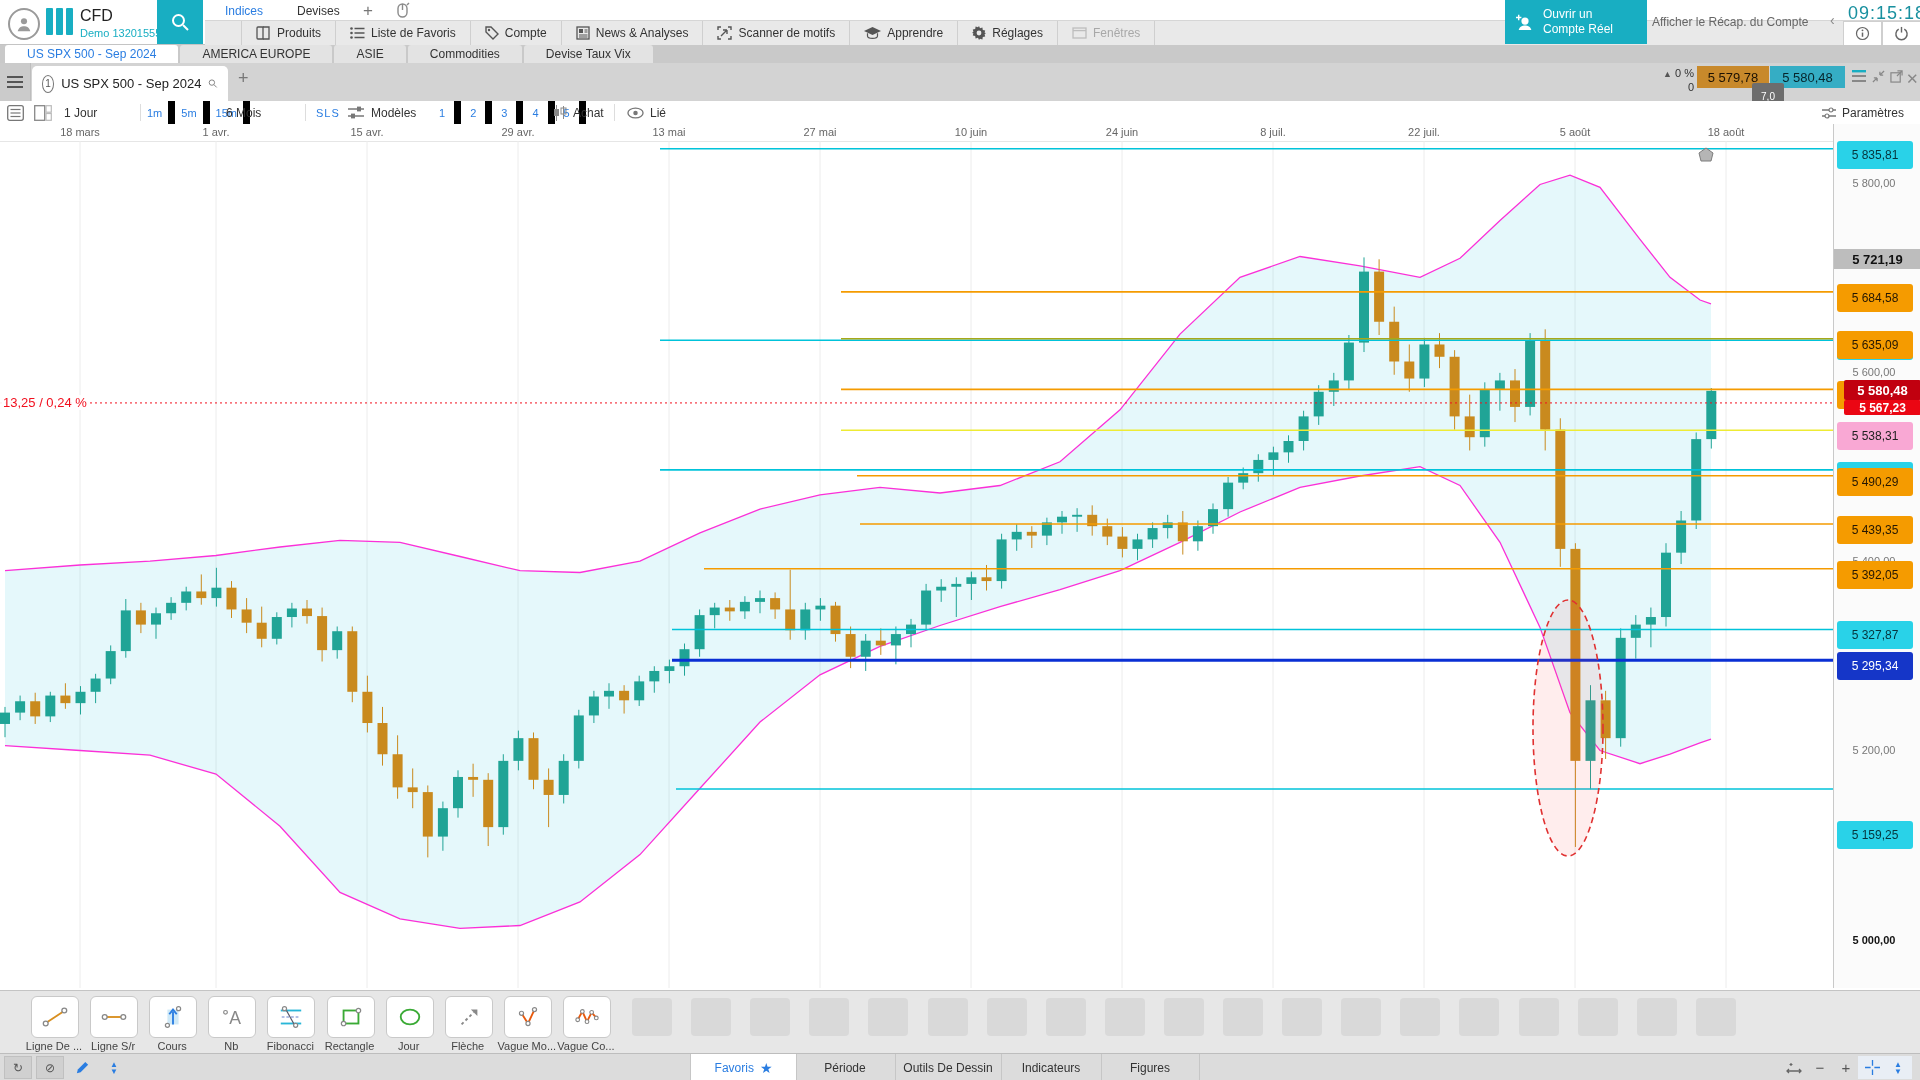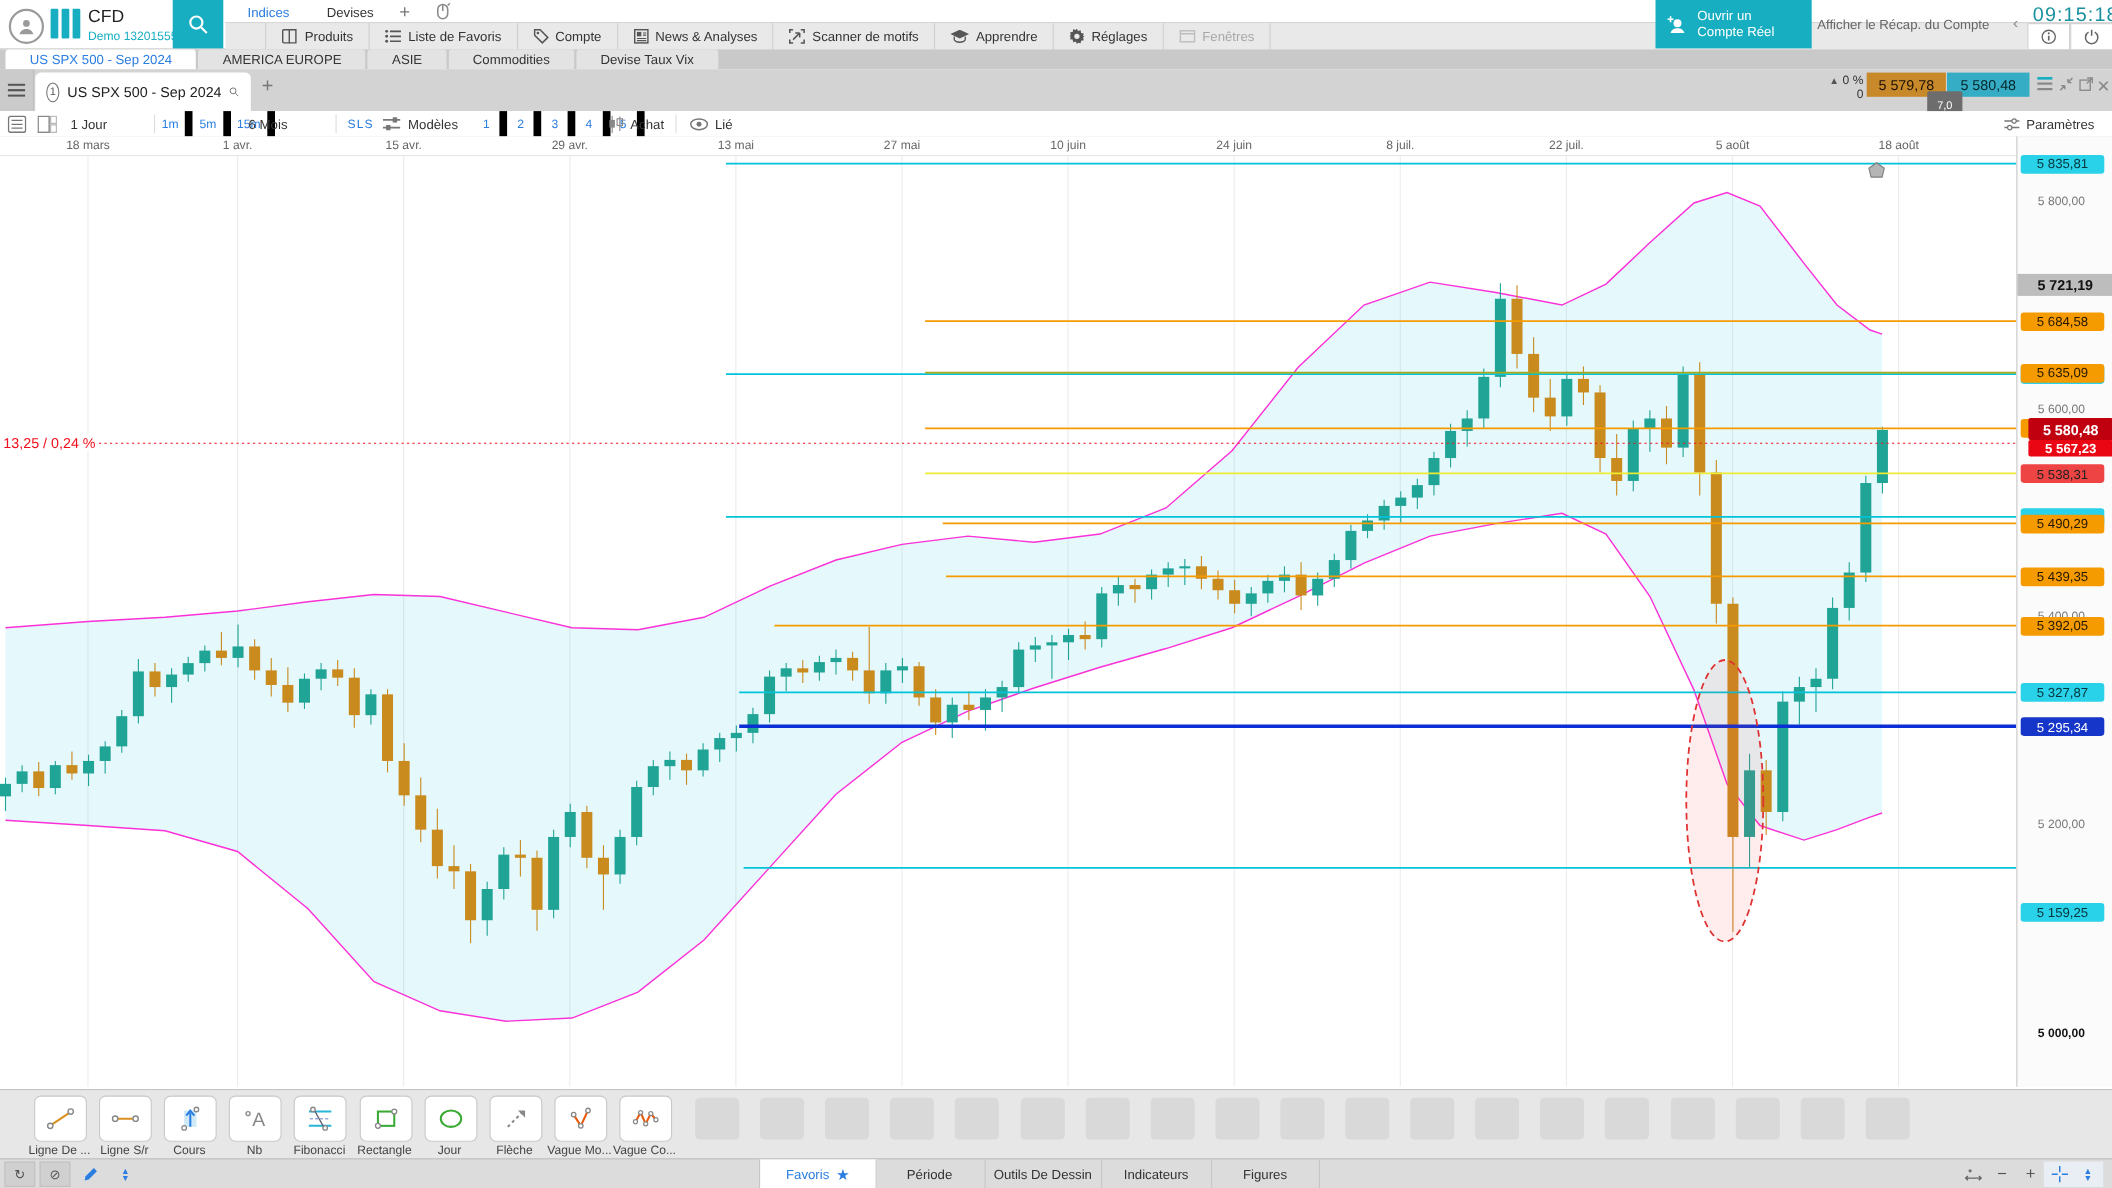--- a/index.html
+++ b/index.html
@@ -51,21 +51,21 @@
   .tb-sep{position:absolute;top:3px;width:1px;height:17px;background:#ddd;}
   .tf-cell{padding:0 6px;border-right:7px solid #000000;height:23px;display:flex;align-items:center;}
   
   #date-row{left:0;top:124px;width:1833px;height:17px;background:#fff;border-bottom:1px solid #e6e6e6;}
   .xlabel{position:absolute;top:2px;transform:translateX(-50%);font-size:11px;color:#666;white-space:nowrap;}
   
   #plot{left:0;top:141px;}
   #axis{left:1833px;top:124px;width:87px;height:864px;background:#fbfbfb;border-left:1px solid #c9c9c9;}
   .ytick{position:absolute;left:0;width:80px;text-align:center;font-size:11px;color:#777;}
   .ytick.bold{font-weight:bold;color:#111;}
-  .lvl{position:absolute;left:3px;width:76px;height:17px;border-radius:3px;font-size:12px;color:#111;
+  .lvl{position:absolute;left:3px;width:76px;height:28px;border-radius:3px;font-size:12px;color:#111;
        display:flex;align-items:center;justify-content:center;white-space:nowrap;}
   #chg-label{left:0;top:0;color:#f10f1e;font-size:13px;background:rgba(255,255,255,.9);padding:0 3px;white-space:nowrap;}
   
   #draw-toolbar{left:0;top:990px;width:1920px;height:63px;background:#e7e7e7;border-top:1px solid #c4c4c4;}
   .tool-btn{position:absolute;top:5px;width:46px;height:40px;background:#fff;border:1px solid #c9c9c9;border-radius:6px;
             display:flex;align-items:center;justify-content:center;cursor:pointer;}
   .tool-lbl{position:absolute;top:49px;width:70px;text-align:center;font-size:11px;color:#444;white-space:nowrap;overflow:hidden;}
   .tool-ph{position:absolute;top:7px;width:40px;height:38px;background:#d9d9d9;border-radius:4px;}
   
   #bottom-bar{left:0;top:1053px;width:1920px;height:27px;background:#dcdcdc;border-top:1px solid #bdbdbd;}
@@ -620,21 +620,21 @@
       <div class="ytick" style="top: 431.188px;">5 400,00</div>
       <div class="ytick" style="top: 620.461px;">5 200,00</div>
       <div class="ytick bold" style="top: 809.735px;">5 000,00</div>
       <div class="lvl" style="top: 208.211px; background: rgb(41, 210, 232); color: rgb(6, 52, 60);"></div>
       <div class="lvl" style="top: 257.422px; background: rgb(245, 155, 0); color: rgb(36, 23, 3);"></div>
       <div class="lvl" style="top: 337.863px; background: rgb(41, 210, 232); color: rgb(6, 52, 60);"></div>
       <div class="lvl" style="top: 16.7508px; background: rgb(41, 210, 232); color: rgb(6, 52, 60);">5 835,81</div>
       <div class="lvl" style="top: 125.224px; background: rgb(189, 189, 189); color: rgb(17, 17, 17); left: 0px; width: 87px; height: 20px; font-weight: bold; font-size: 13px; border-radius: 0px;">5 721,19</div>
       <div class="lvl" style="top: 159.87px; background: rgb(245, 155, 0); color: rgb(36, 23, 3);">5 684,58</div>
       <div class="lvl" style="top: 206.706px; background: rgb(245, 155, 0); color: rgb(36, 23, 3);">5 635,09</div>
-      <div class="lvl" style="top: 298.295px; background: #ef4444; color: rgb(34, 34, 34);">5 538,31</div>
+      <div class="lvl" style="top: 298.295px; background: #f9a8d4; color: rgb(34, 34, 34);">5 538,31</div>
       <div class="lvl" style="top: 343.74px; background: rgb(245, 155, 0); color: rgb(36, 23, 3);">5 490,29</div>
       <div class="lvl" style="top: 391.948px; background: rgb(245, 155, 0); color: rgb(36, 23, 3);">5 439,35</div>
       <div class="lvl" style="top: 436.711px; background: rgb(245, 155, 0); color: rgb(36, 23, 3);">5 392,05</div>
       <div class="lvl" style="top: 497.449px; background: rgb(41, 210, 232); color: rgb(6, 52, 60);">5 327,87</div>
       <div class="lvl" style="top: 528.235px; background: rgb(21, 54, 200); color: rgb(255, 255, 255);">5 295,34</div>
       <div class="lvl" style="top: 657.026px; background: rgb(41, 210, 232); color: rgb(6, 52, 60); margin-top: 40px;">5 159,25</div>
       <div class="lvl" style="top: 256.387px; left: 10px; width: 77px; height: 20px; background: rgb(193, 0, 15); color: rgb(255, 255, 255); font-weight: bold; font-size: 13px; border-radius: 2px;">5 580,48</div>
       <div class="lvl" style="top: 276.387px; left: 10px; width: 77px; height: 15px; background: rgb(235, 6, 19); color: rgb(255, 255, 255); font-weight: bold; border-radius: 2px;">5 567,23</div>
     </div>
 

